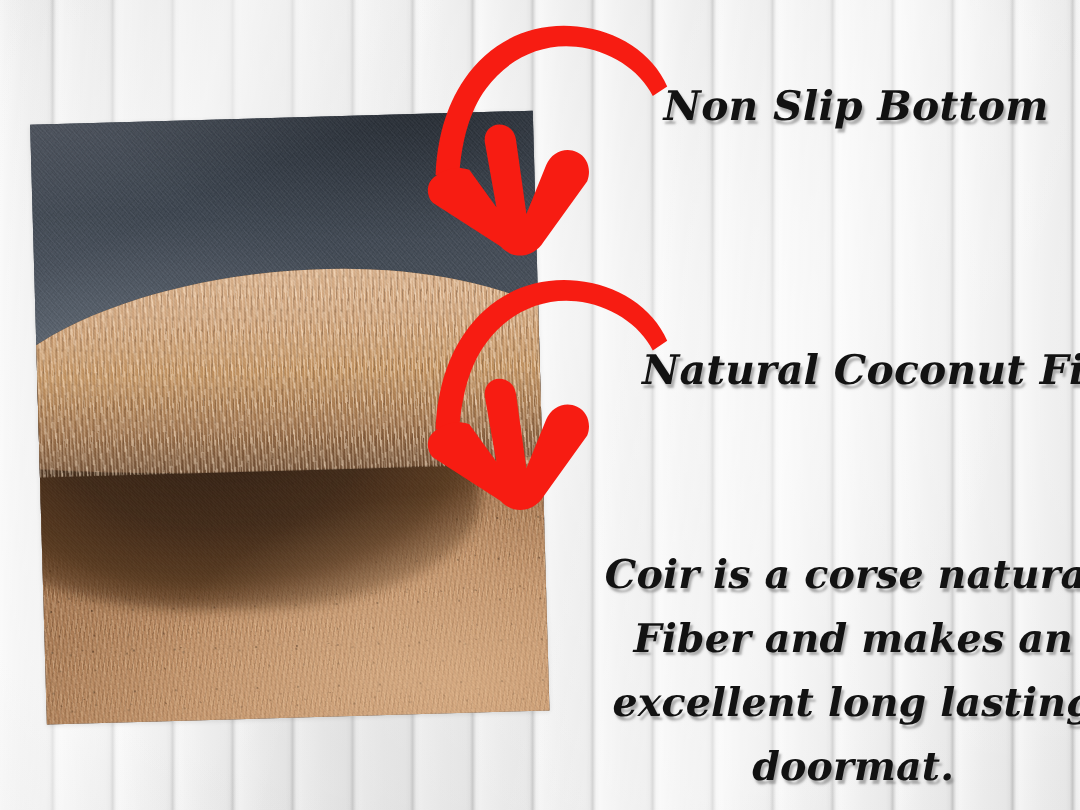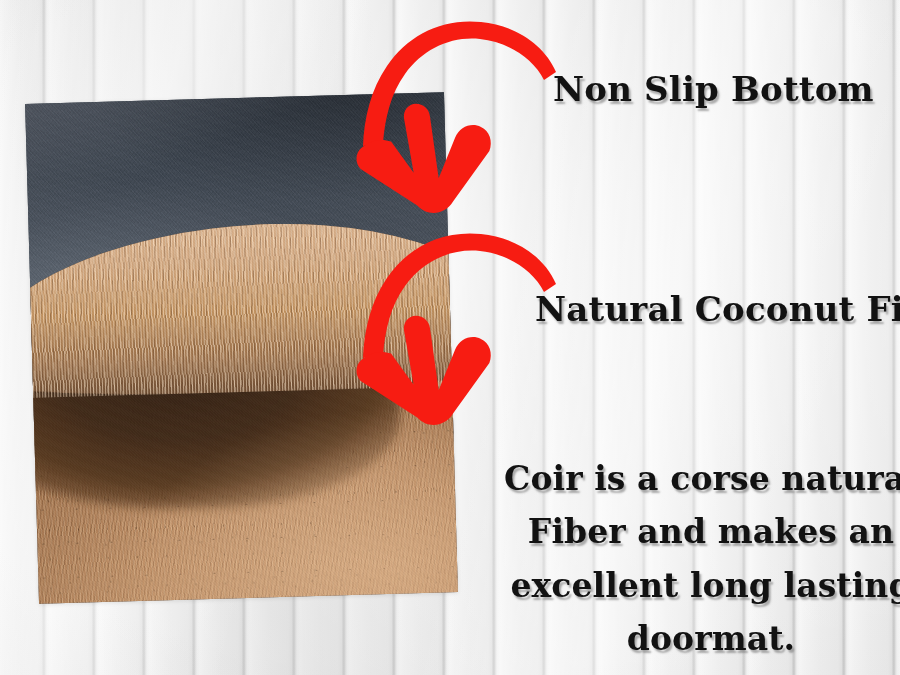--- a/index.html
+++ b/index.html
@@ -163,20 +163,21 @@
   .arrow{position:absolute;pointer-events:none;}
   .arrow svg{display:block;overflow:visible;}
   #arrow-top{left:330px;top:14px;width:250px;height:190px;}
   #arrow-bottom{left:330px;top:226px;width:250px;height:190px;}
 
   
   .script{
     position:absolute;
     color:#121212;
     font-family:"DejaVu Serif", serif;
+    font-style:italic;
     font-weight:700;
     letter-spacing:.2px;
     text-shadow:2px 3px 2px rgba(110,110,110,.55);
     white-space:nowrap;
     line-height:1.05;
   }
   #label-top{
     left:553px; top:72px;
     font-size:34px;
   }

